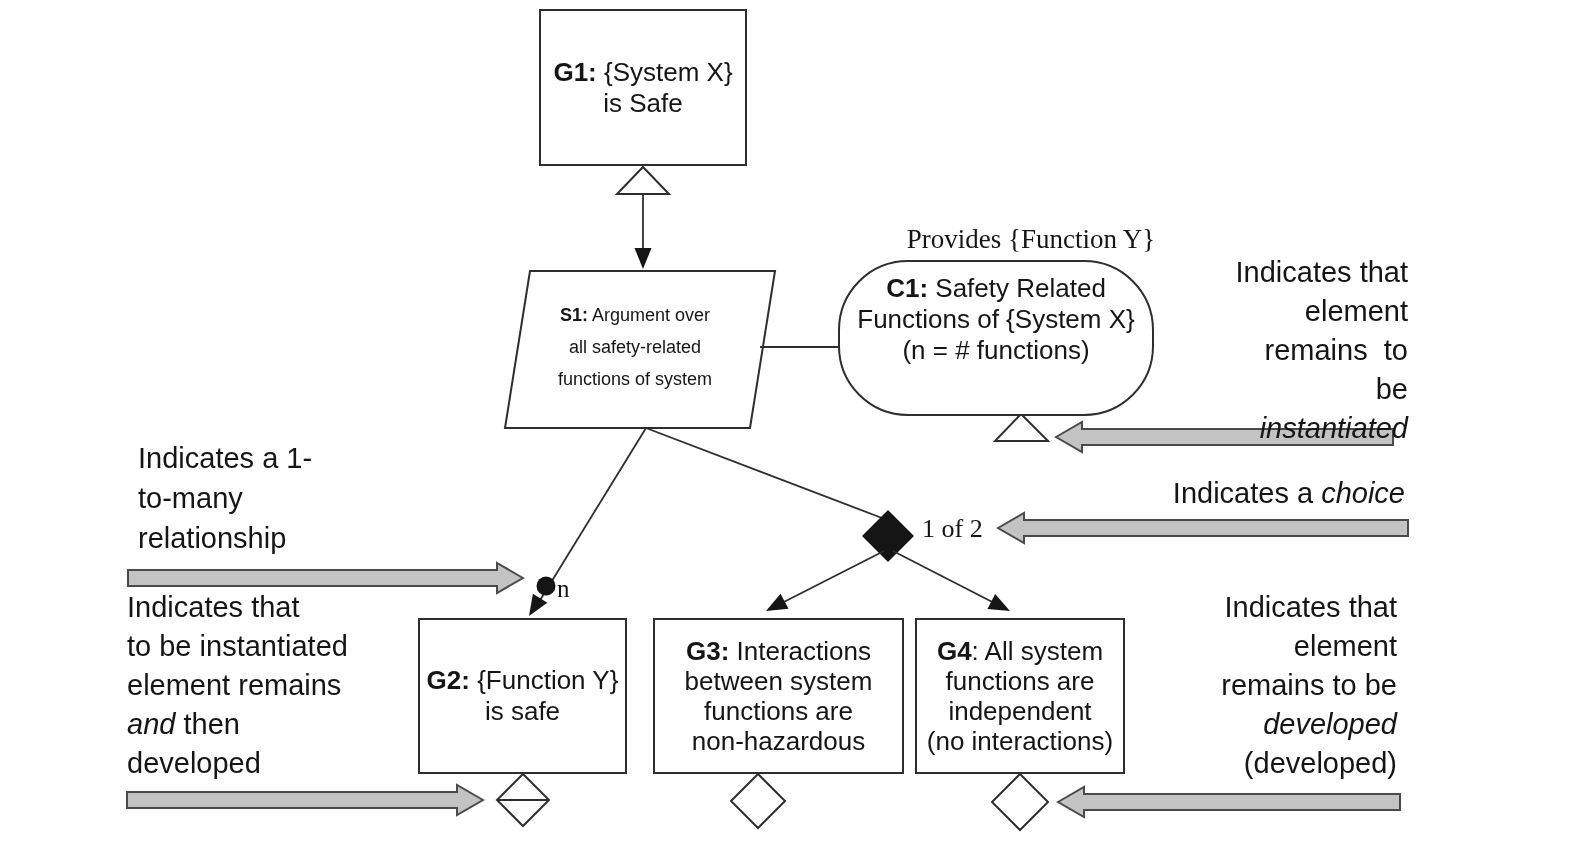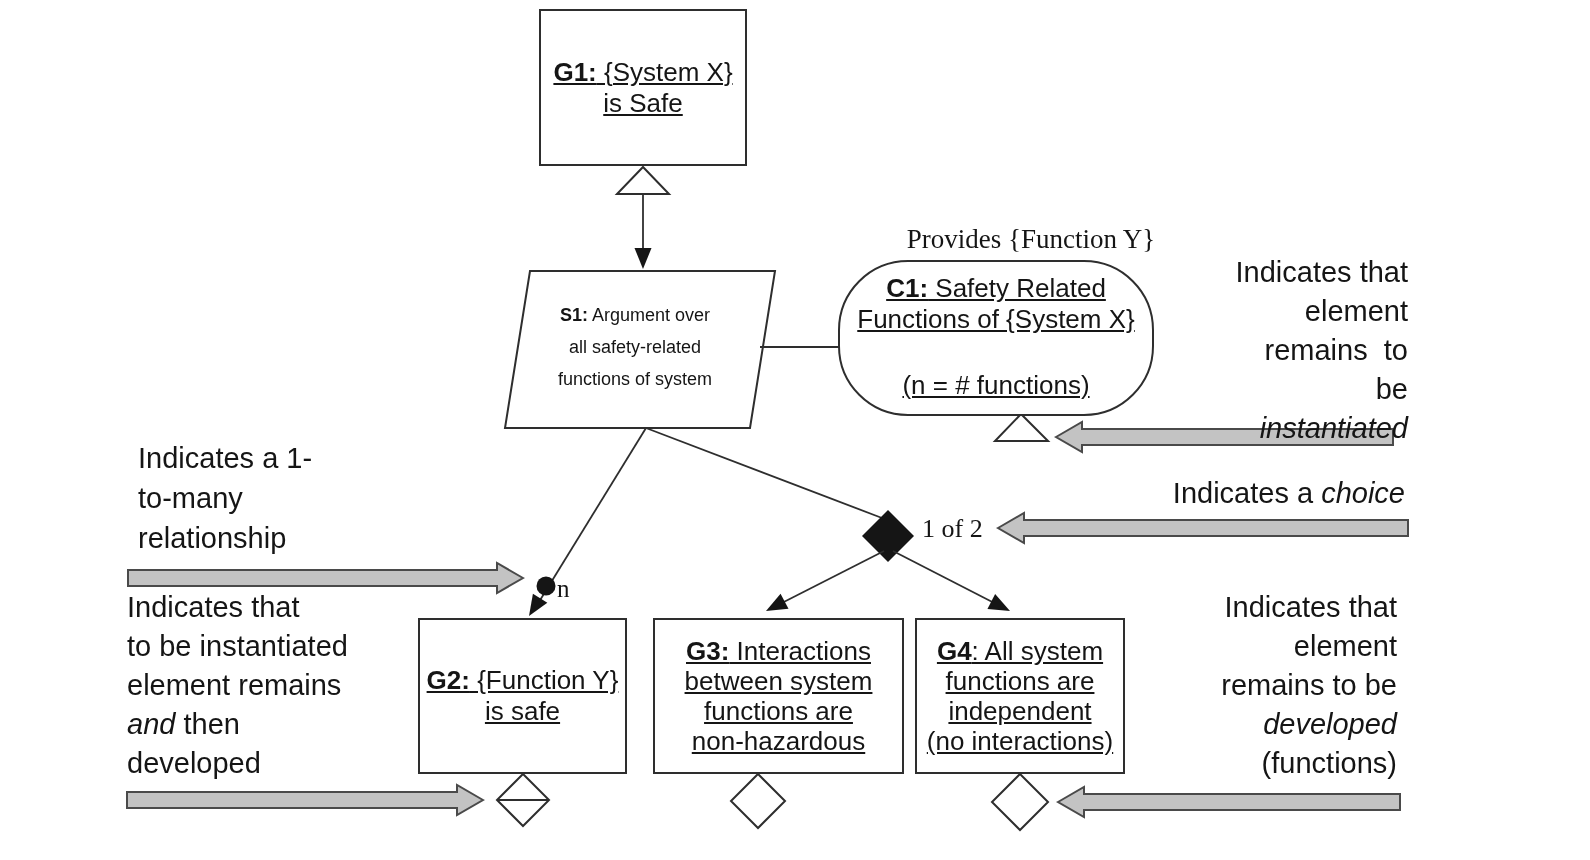--- a/index.html
+++ b/index.html
@@ -9,30 +9,30 @@
     overflow:hidden;
   }
   #diagram-svg{position:absolute;left:0;top:0;}
   .cline{stroke:#2e2e2e;stroke-width:1.8;fill:none;}
   .hollow{fill:#ffffff;stroke:#2e2e2e;stroke-width:2;}
   .ah{stroke:none;}
   .garrow{stroke:#4a4a4a;stroke-width:2;stroke-linejoin:miter;}
   .node{
     position:absolute;border:2px solid #2e2e2e;background:#ffffff;
     display:flex;flex-direction:column;align-items:center;justify-content:center;
-    text-align:center;font-size:26px;line-height:31px;box-sizing:border-box;text-decoration:underline;
+    text-align:center;font-size:26px;line-height:31px;box-sizing:border-box;
   }
   .node .nl{white-space:pre-wrap;}
   .freetext{position:absolute;font-size:26px;line-height:31px;white-space:pre-wrap;font-family:Liberation Serif, serif;}
   .s1text{
     position:absolute;left:505px;top:299px;width:260px;text-align:center;
     font-size:18px;line-height:32px;
   }
   .c1box{border-radius:70px;justify-content:flex-start;padding-top:11px;}
-  .c1note{margin-top:35px;}
+  .c1note{}
   .ann{position:absolute;font-size:29px;line-height:39px;}
   .ann .al{white-space:pre-wrap;}
   .ann.right{text-align:right;}
   .it{font-style:italic;}
   b{font-weight:bold;}
 </style>
 </head>
 <body>
 
 <div id="stage">
@@ -143,16 +143,16 @@
     <div class="al">element remains</div>
     <div class="al"><span class="it">and</span><span> then</span></div>
     <div class="al">developed</div>
   </div>
 
   <div class="ann right" style="left:1067px;top:588px;width:330px;">
     <div class="al">Indicates that</div>
     <div class="al">element</div>
     <div class="al">remains to be</div>
     <div class="al it">developed</div>
-    <div class="al">(functions)</div>
+    <div class="al">(developed)</div>
   </div>
 
 </div>
 
 </body></html>

